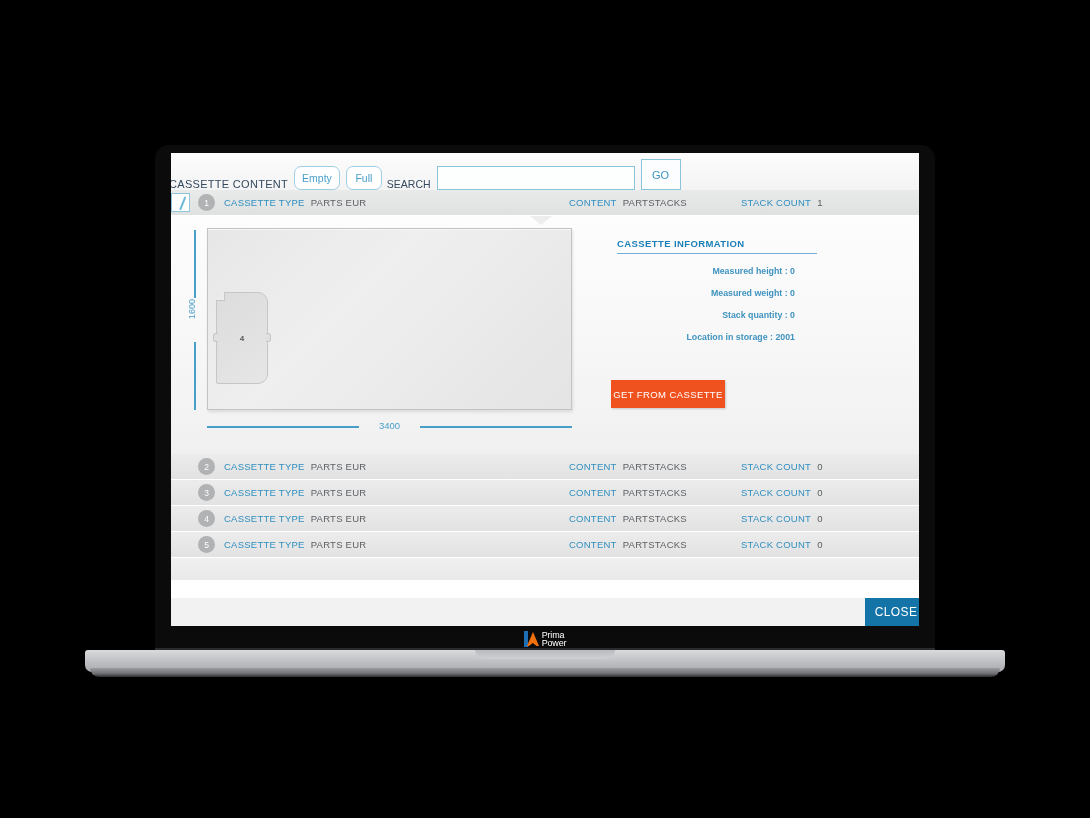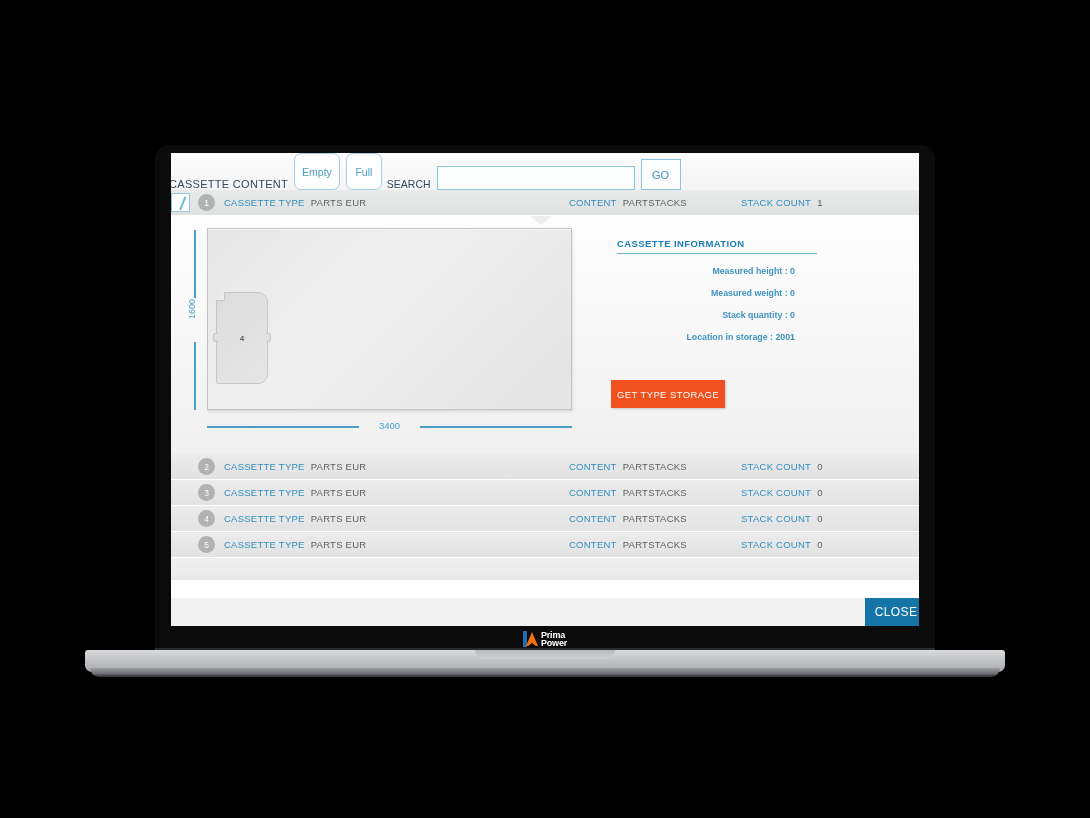--- a/index.html
+++ b/index.html
@@ -56,21 +56,21 @@
     border-right: 6px solid transparent;
     border-bottom: 14px solid #f2710f;
   }
   .logo-mark .notch {
     position: absolute; left: 4px; bottom: 0;
     width: 10px; height: 4px; background: #0b0b0c;
     clip-path: polygon(0 100%, 50% 0, 100% 100%);
   }
   .logo-text {
     color: #ffffff; font-size: 9px; line-height: 8.5px;
-    font-weight: bold; letter-spacing: -0.2px;
+    font-weight: normal; letter-spacing: -0.2px;
   }
 
   
   #base {
     position: absolute;
     left: 85px; top: 650px;
     width: 920px; height: 22px;
     background: linear-gradient(180deg,#d9dadc 0%,#c2c4c7 45%,#a7a9ad 100%);
     border-radius: 3px 3px 7px 7px;
   }
@@ -115,21 +115,21 @@
     padding: 0 6px 0 0;
     position: relative;
   }
 
   .tb-label {
     color: #34495e; font-size: 11px; letter-spacing: 0.3px;
     margin-left: -2px; white-space: nowrap;
   }
 
   .pill {
-    height: 37px; min-width: 36px;
+    height: 24px; min-width: 36px;
     border: 1px solid #9fcde4; border-radius: 7px;
     background: #ffffff; color: #4a9fc9;
     font-size: 10.5px; font-family: "Liberation Sans", sans-serif;
     display: flex; align-items: center; justify-content: center;
     padding: 0 7px; margin-left: 6px; cursor: pointer;
   }
 
   .tabs { display: flex; margin-left: 56px; }
   .tab {
     height: 26px; width: 66px;
@@ -398,21 +398,21 @@
           </div>
 
           <div class="info">
             <div class="info-title">CASSETTE INFORMATION</div>
             <div class="info-row">Measured height : 0</div>
             <div class="info-row">Measured weight : 0</div>
             <div class="info-row">Stack quantity : 0</div>
             <div class="info-row">Location in storage : 2001</div>
           </div>
 
-          <div class="orange-btn">GET TYPE STORAGE</div>
+          <div class="orange-btn">GET FROM CASSETTE</div>
         </div>
 
         <div class="row">
           <div class="badge">2</div>
           <div class="fld-lbl">CASSETTE TYPE</div>
           <div class="fld-val">PARTS EUR</div>
           <div class="col-content">
             <div class="fld-lbl">CONTENT</div>
             <div class="fld-val">PARTSTACKS</div>
           </div>

